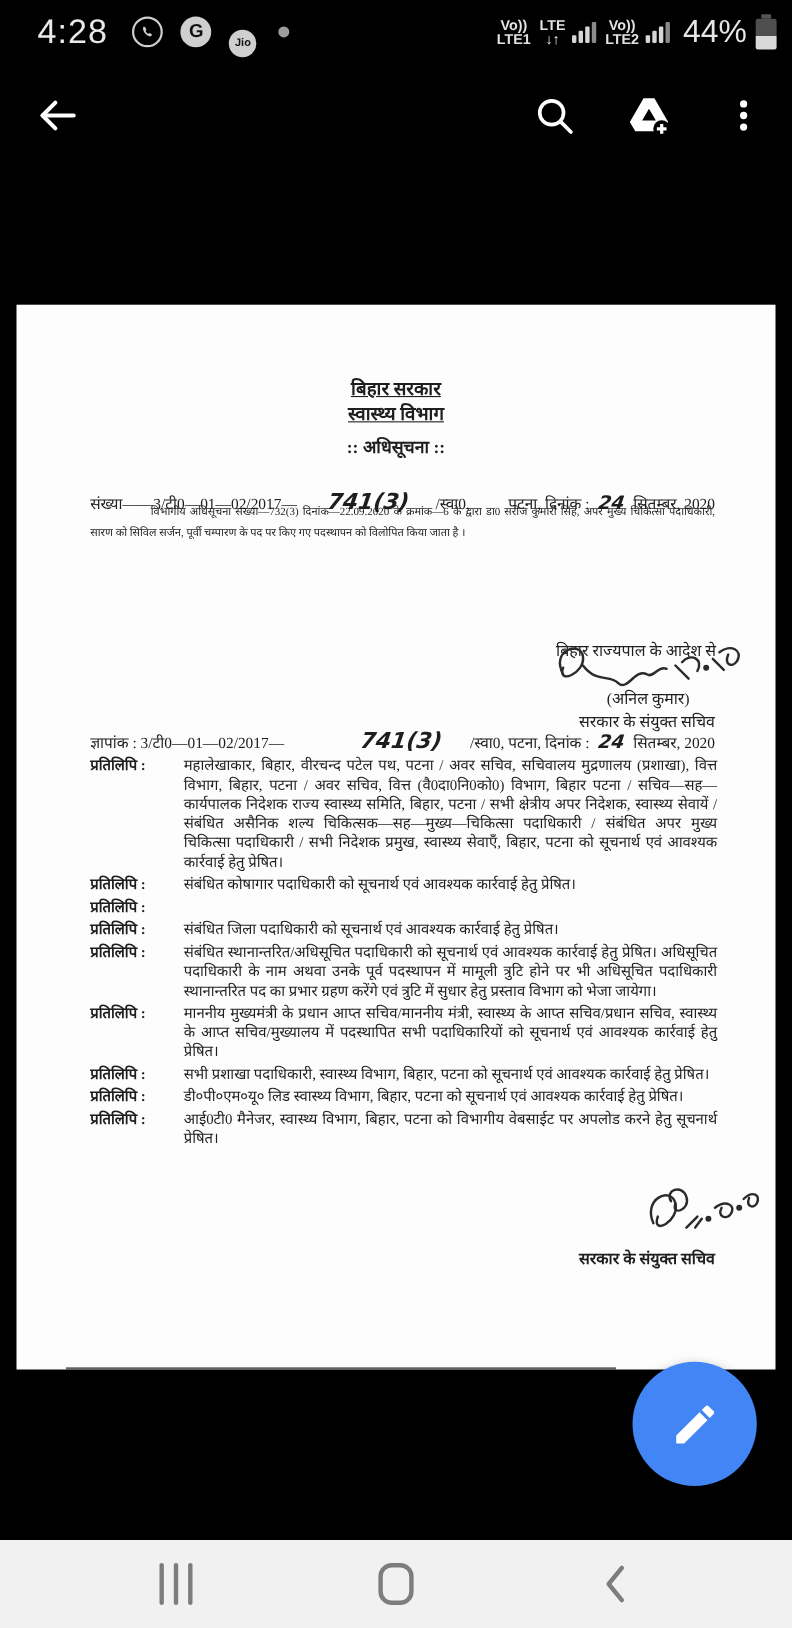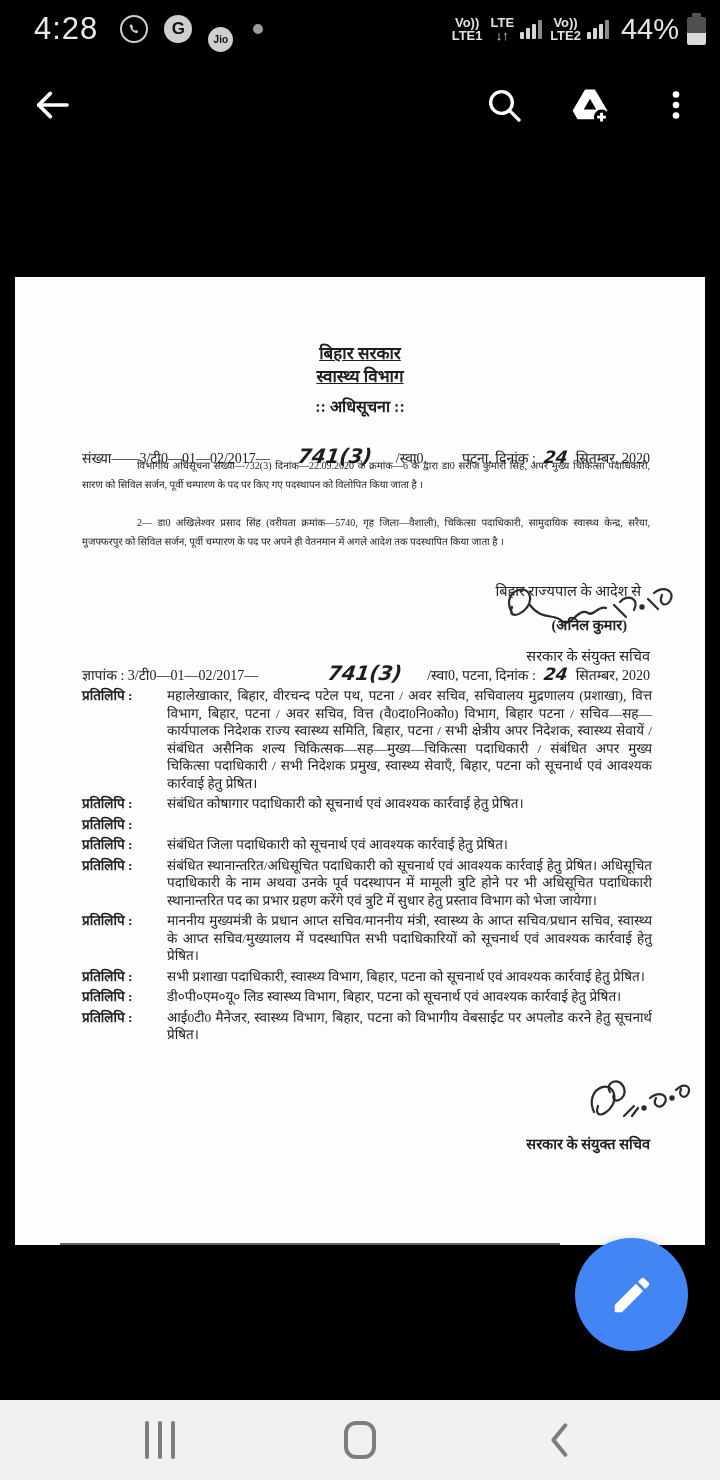--- a/index.html
+++ b/index.html
@@ -153,33 +153,32 @@
       <div class="row-line" style="top:167px;">
         <span>संख्या——3/टी0—01—02/2017—</span>
         <span class="hand hand-big" style="margin-left:28px;">741(3)</span>
         <span style="margin-left:24px;">/स्वा0,</span>
         <span style="margin-left:auto;">पटना, दिनांक :</span>
         <span class="hand hand-day" style="margin-left:8px;">24</span>
         <span style="margin-left:8px;">सितम्बर, 2020</span>
       </div>
 
       <div class="para" style="top:179px;">विभागीय अधिसूचना संख्या—732(3) दिनांक—22.09.2020 के क्रमांक—6 के द्वारा डा0 सरोज कुमारी सिंह, अपर मुख्य चिकित्सा पदाधिकारी, सारण को सिविल सर्जन, पूर्वी चम्पारण के पद पर किए गए पदस्थापन को विलोपित किया जाता है ।</div>
-      <div class="para" style="top:236px;">2— डा0 अखिलेश्वर प्रसाद सिंह (वरीयता क्रमांक—5740, गृह जिला—वैशाली), चिकित्सा पदाधिकारी, सामुदायिक स्वास्थ्य केन्द्र, सरैया, मुजफ्फरपुर को सिविल सर्जन, पूर्वी चम्पारण के पद पर अपने ही वेतनमान में अगले आदेश तक पदस्थापित किया जाता है ।</div>
-
-      <div class="right-block" style="top:303px;right:64px;">बिहार राज्यपाल के आदेश से</div>
+
+      <div class="right-block" style="top:303px;right:54px;">बिहार राज्यपाल के आदेश से</div>
 
       <svg class="sig-svg" style="left:475px;top:300px;" width="195" height="58" viewBox="0 0 195 58" fill="none" stroke="#2b2b2b" stroke-width="2.2" stroke-linecap="round">
         <path d="M22,36 C10,14 38,5 40,20 C42,35 16,46 22,30"></path>
         <path d="M40,28 C52,44 64,36 72,44 C80,52 88,30 98,36 C104,40 108,28 116,31"></path>
         <path d="M124,28 L136,40 M130,25 C138,16 150,22 144,33"></path>
         <circle cx="152" cy="30" r="1.6" fill="#2b2b2b"></circle>
         <path d="M158,22 L168,32 M164,16 C174,8 186,14 180,24 C176,30 168,28 172,18"></path>
       </svg>
 
-      <div class="right-block" style="top:337px;right:78px;font-weight:bold;">(अनिल कुमार)</div>
+      <div class="right-block" style="top:347px;right:78px;">(अनिल कुमार)</div>
       <div class="right-block" style="top:368px;right:55px;">सरकार के संयुक्त सचिव</div>
 
       <div class="row-line" style="top:384px;">
         <span>ज्ञापांक : 3/टी0—01—02/2017—</span>
         <span class="hand hand-big" style="margin-left:70px;">741(3)</span>
         <span style="margin-left:auto;">/स्वा0, पटना, दिनांक :</span>
         <span class="hand hand-day" style="margin-left:8px;">24</span>
         <span style="margin-left:8px;">सितम्बर, 2020</span>
       </div>
 

